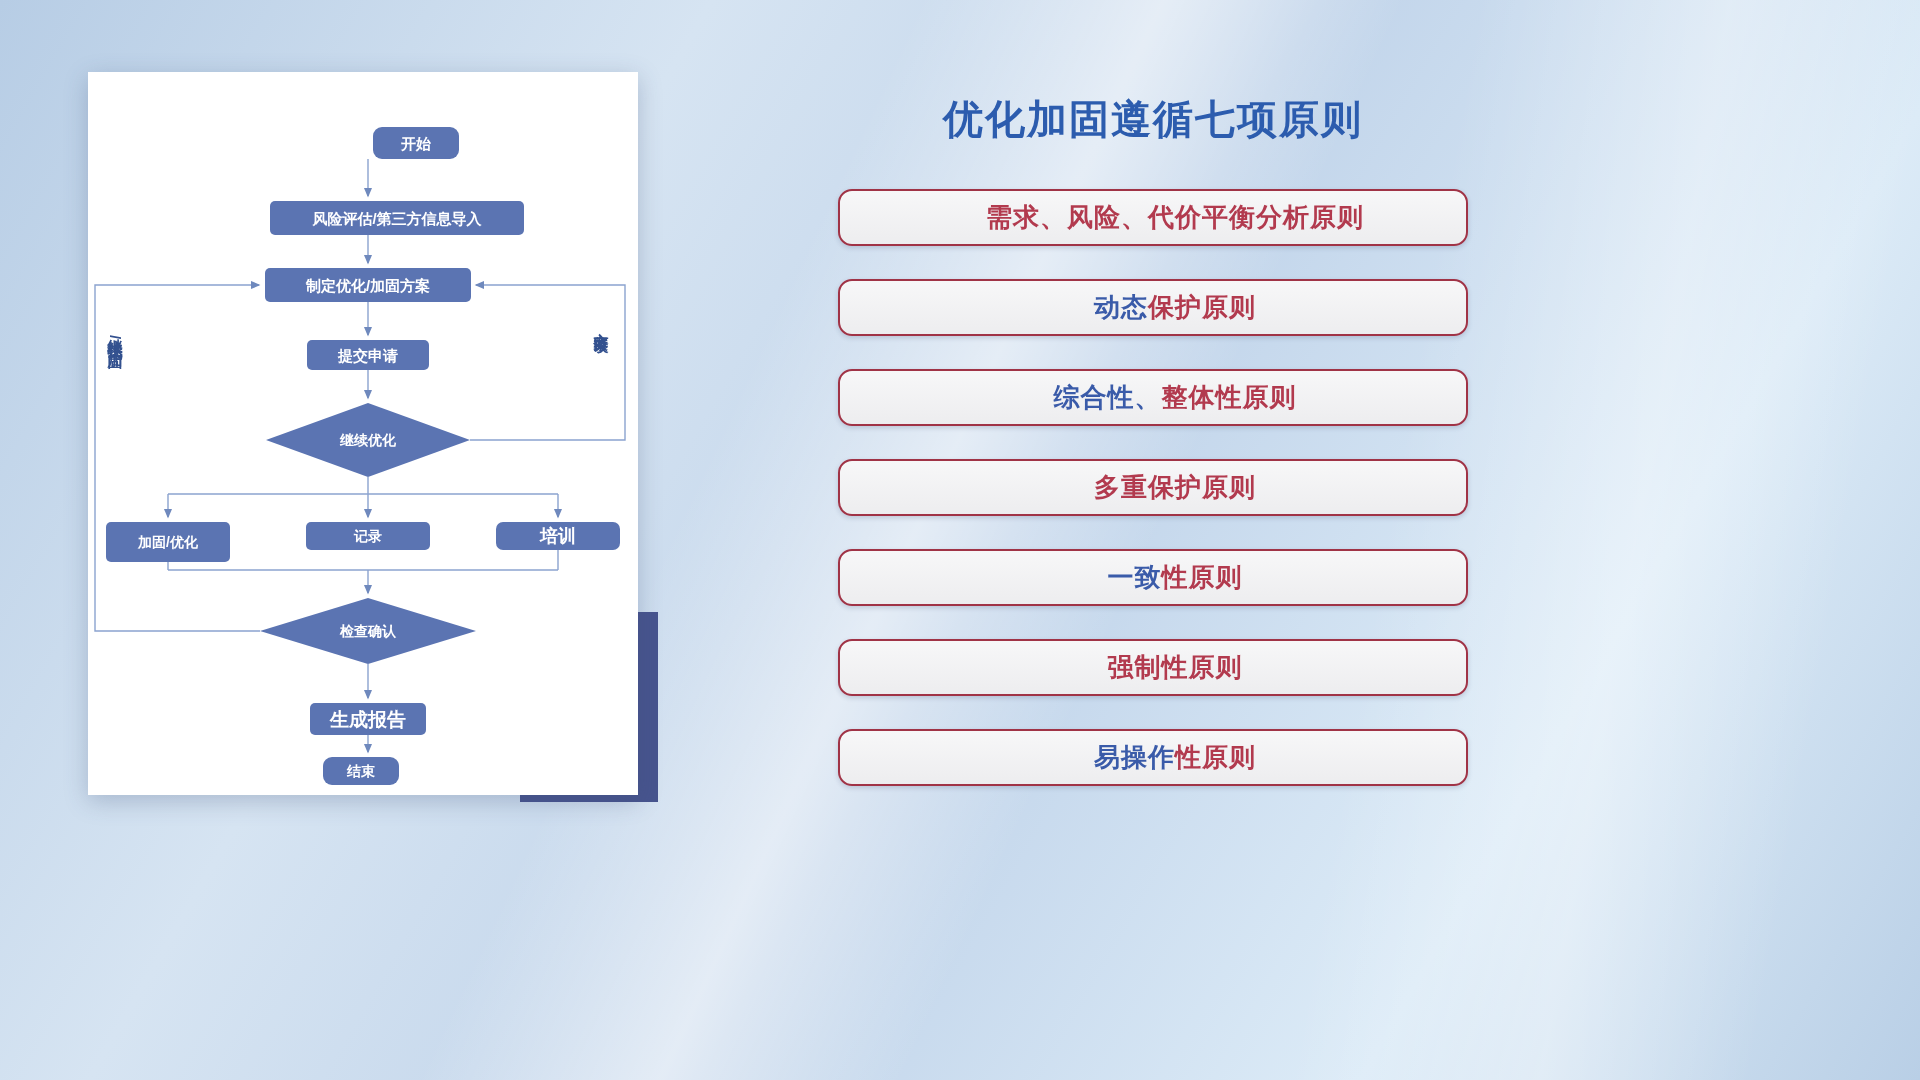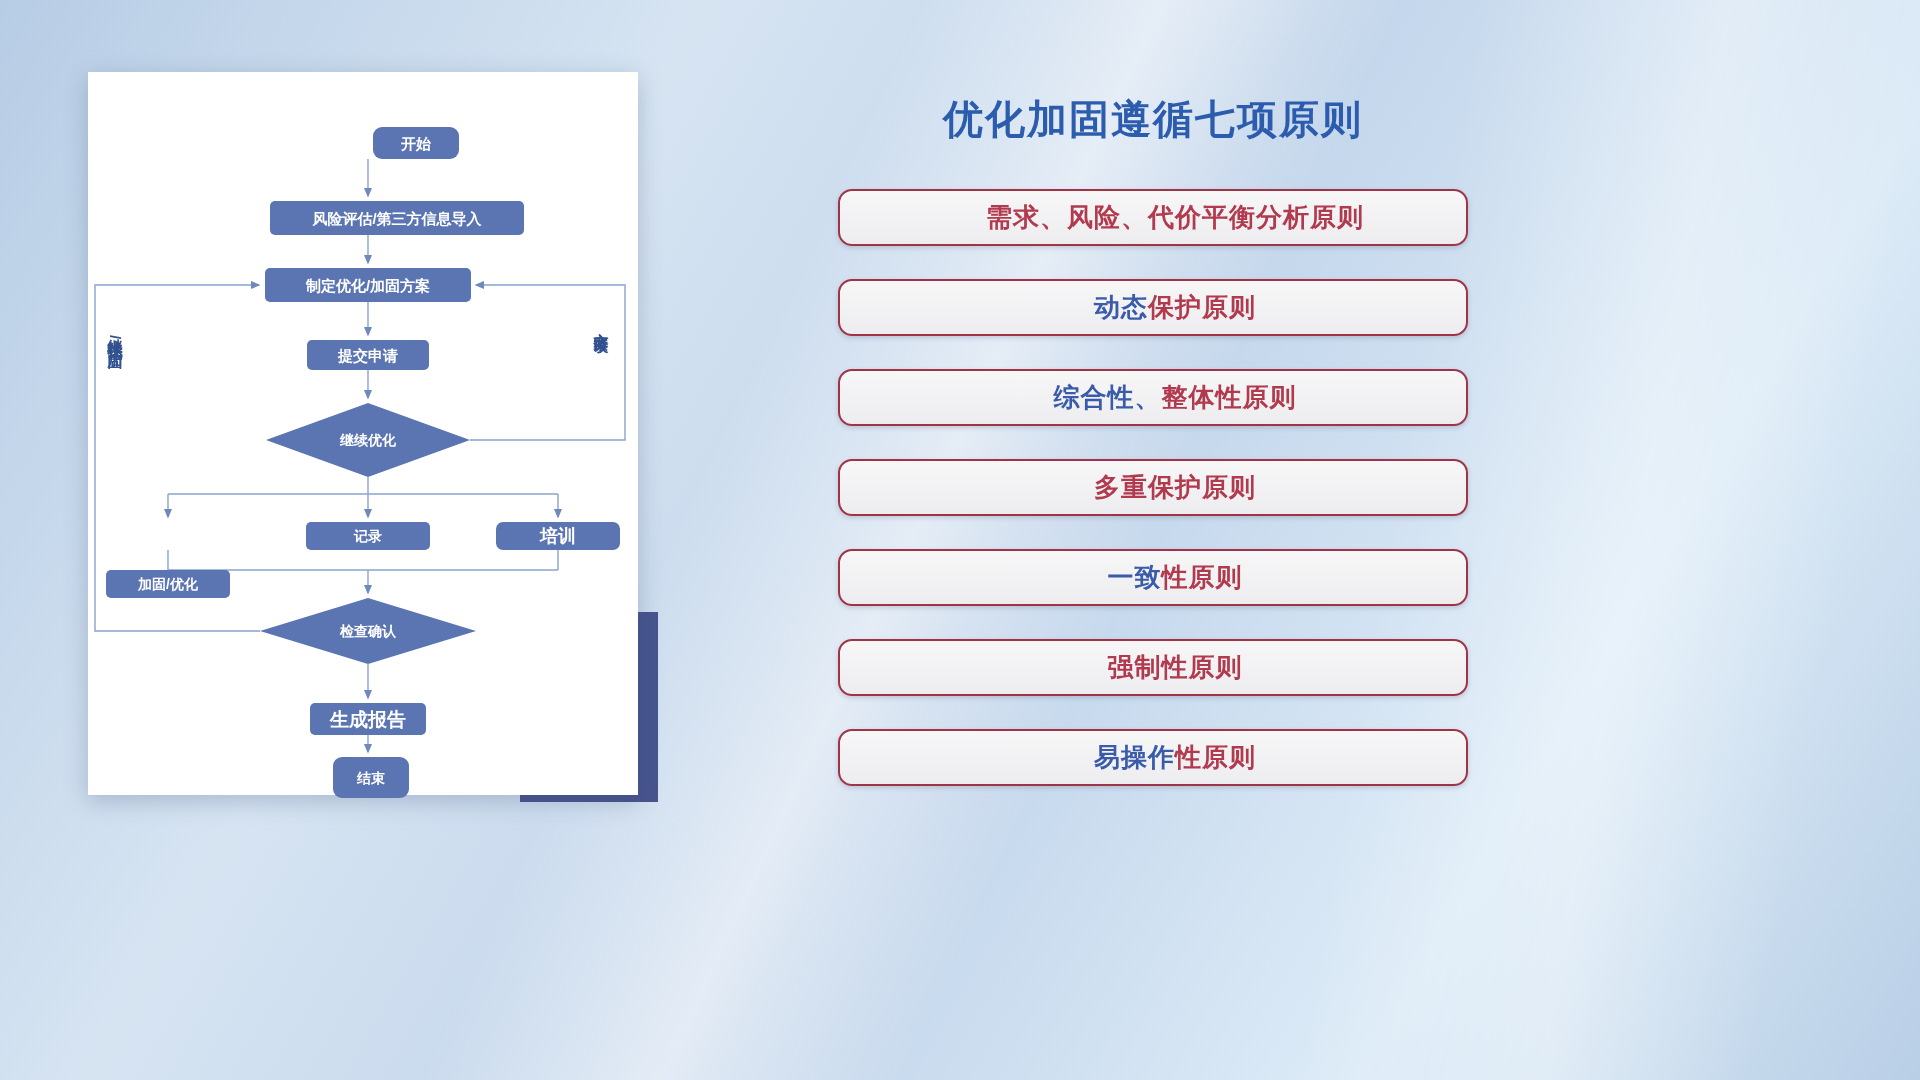--- a/index.html
+++ b/index.html
@@ -38,26 +38,26 @@
   .node{
     position:absolute;display:flex;align-items:center;justify-content:center;
     background:var(--node-fill);color:#ffffff;font-weight:bold;font-size:15px;
     border-radius:5px;line-height:1;white-space:nowrap;
   }
   .n-start  {left:237px;top:55px; width:86px; height:32px;border-radius:9px;margin-left:48px;}
   .n-risk   {left:153px;top:129px;width:254px;height:34px;margin-left:29px;}
   .n-plan   {left:177px;top:196px;width:206px;height:34px;}
   .n-submit {left:219px;top:268px;width:122px;height:30px;}
   .n-owner  {left:178px;top:331px;width:204px;height:74px;font-size:14px;}
-  .n-reinf  {left:18px; top:450px;width:124px;height:28px;font-size:14px;margin-top:48px;}
+  .n-reinf  {left:18px; top:450px;width:124px;height:40px;font-size:14px;}
   .n-record {left:218px;top:450px;width:124px;height:28px;font-size:14px;}
   .n-train  {left:408px;top:450px;width:124px;height:28px;font-size:18px;border-radius:7px;}
   .n-check  {left:172px;top:526px;width:216px;height:66px;font-size:14px;}
   .n-report {left:222px;top:631px;width:116px;height:32px;font-size:19px;}
-  .n-end    {left:245px;top:685px;width:76px; height:41px;border-radius:9px;font-size:14px;}
+  .n-end    {left:235px;top:685px;width:76px; height:28px;border-radius:9px;font-size:14px;}
   .diamond{clip-path:polygon(50% 0,100% 50%,50% 100%,0 50%);border-radius:0;}
   .vlabel{
     position:absolute;writing-mode:vertical-rl;letter-spacing:2px;
     color:#33518f;font-weight:bold;font-size:15px;line-height:1;
   }
   .vl-left {left:20px; top:255px;height:130px;}
   .vl-right{left:506px;top:248px;height:100px;}
   
   .right-panel{position:absolute;left:838px;top:92px;width:630px;}
   .panel-title{

